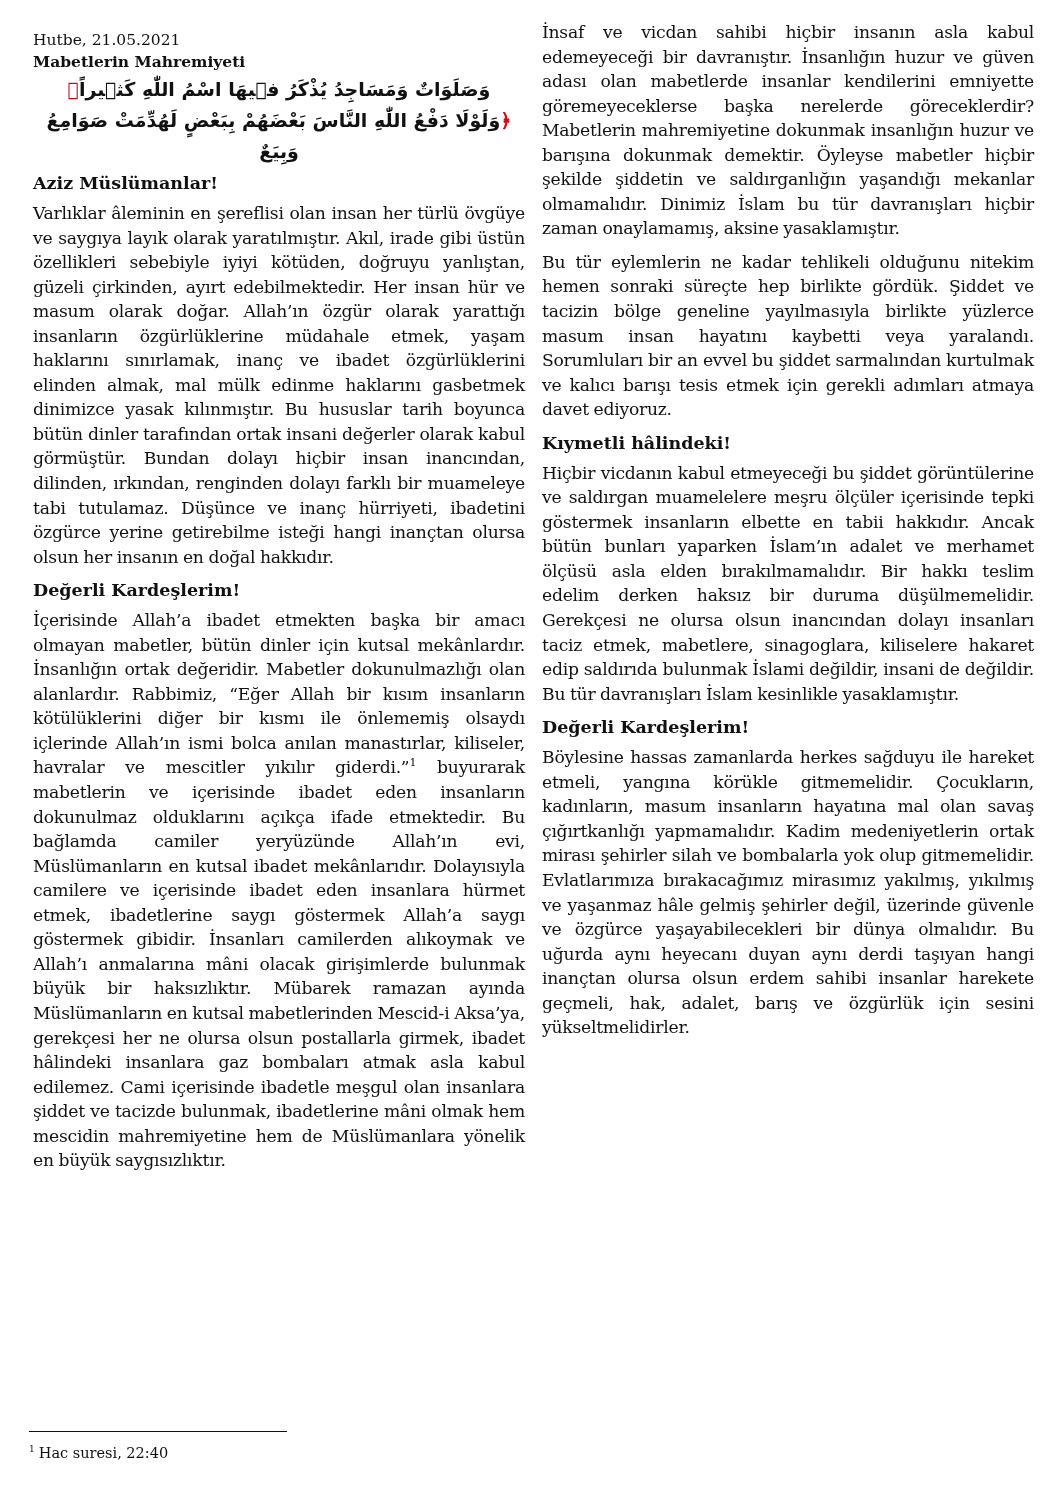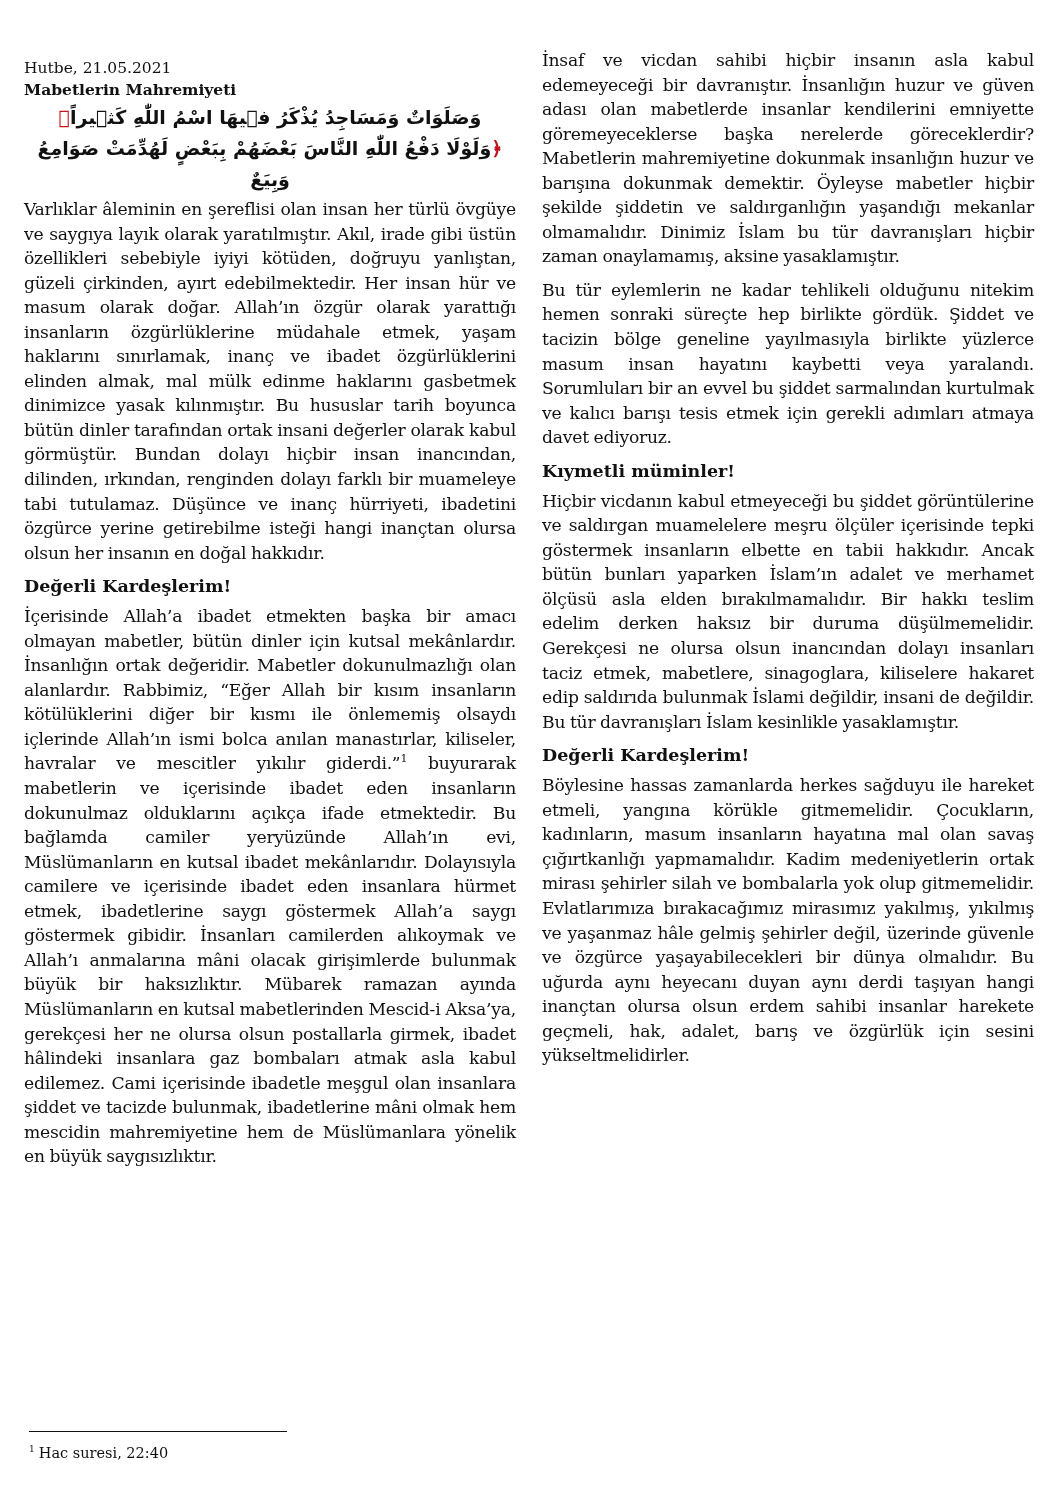--- a/index.html
+++ b/index.html
@@ -4,22 +4,22 @@
 <style>
   html, body { margin: 0; padding: 0; background: #ffffff; }
   body {
     width: 1058px; height: 1497px; position: relative; overflow: hidden;
     font-family: "DejaVu Serif", "Liberation Serif", serif;
     color: #111111;
   }
   .col {
     position: absolute; top: 30px; width: 492px;
   }
-  .col.left { left: 24px; margin-top: 28px; }
-  .col.right { left: 542px; top: 48px; }
+  .col.left { left: 33px; }
+  .col.right { left: 542px; top: 20px; }
   .meta-line { font-size: 15.5px; line-height: 21px; margin: 0; }
   .meta-title { font-weight: bold; }
   .ayah {
     direction: rtl; text-align: center; font-family: "DejaVu Sans", sans-serif;
     font-weight: bold; font-size: 19px; line-height: 31px; margin: 2px 0 2px 0;
     color: #111;
   }
   .bracket { color: #c0141b; font-weight: bold; }
   h2.head {
     font-size: 17.5px; font-weight: bold; margin: 4px 0 6px 0; line-height: 24px;
@@ -48,29 +48,30 @@
 
   <div class="ayah">
     <div>
       <span>وَصَلَوَاتٌ وَمَسَاجِدُ يُذْكَرُ ف۪يهَا اسْمُ اللّٰهِ كَث۪يراً</span><span class="bracket">﴾</span>
     </div>
     <div>
       <span class="bracket">﴿</span><span>وَلَوْلَا دَفْعُ اللّٰهِ النَّاسَ بَعْضَهُمْ بِبَعْضٍ لَهُدِّمَتْ صَوَامِعُ وَبِيَعٌ</span>
     </div>
   </div>
 
+  <h2 class="head">Aziz Müslümanlar!</h2>
   <p class="body">Varlıklar âleminin en şereflisi olan insan her türlü övgüye ve saygıya layık olarak yaratılmıştır. Akıl, irade gibi üstün özellikleri sebebiyle iyiyi kötüden, doğruyu yanlıştan, güzeli çirkinden, ayırt edebilmektedir. Her insan hür ve masum olarak doğar. Allah’ın özgür olarak yarattığı insanların özgürlüklerine müdahale etmek, yaşam haklarını sınırlamak, inanç ve ibadet özgürlüklerini elinden almak, mal mülk edinme haklarını gasbetmek dinimizce yasak kılınmıştır. Bu hususlar tarih boyunca bütün dinler tarafından ortak insani değerler olarak kabul görmüştür. Bundan dolayı hiçbir insan inancından, dilinden, ırkından, renginden dolayı farklı bir muameleye tabi tutulamaz. Düşünce ve inanç hürriyeti, ibadetini özgürce yerine getirebilme isteği hangi inançtan olursa olsun her insanın en doğal hakkıdır.</p>
 
   <h2 class="head">Değerli Kardeşlerim!</h2>
   <p class="body"><span>İçerisinde Allah’a ibadet etmekten başka bir amacı olmayan mabetler, bütün dinler için kutsal mekânlardır. İnsanlığın ortak değeridir. Mabetler dokunulmazlığı olan alanlardır. Rabbimiz, </span><b>“Eğer Allah bir kısım insanların kötülüklerini diğer bir kısmı ile önlememiş olsaydı içlerinde Allah’ın ismi bolca anılan manastırlar, kiliseler, havralar ve mescitler yıkılır giderdi.”</b><sup class="fn">1</sup><span> buyurarak mabetlerin ve içerisinde ibadet eden insanların dokunulmaz olduklarını açıkça ifade etmektedir. Bu bağlamda camiler yeryüzünde Allah’ın evi, Müslümanların en kutsal ibadet mekânlarıdır. Dolayısıyla camilere ve içerisinde ibadet eden insanlara hürmet etmek, ibadetlerine saygı göstermek Allah’a saygı göstermek gibidir. İnsanları camilerden alıkoymak ve Allah’ı anmalarına mâni olacak girişimlerde bulunmak büyük bir haksızlıktır. Mübarek ramazan ayında Müslümanların en kutsal mabetlerinden Mescid-i Aksa’ya, gerekçesi her ne olursa olsun postallarla girmek, ibadet hâlindeki insanlara gaz bombaları atmak asla kabul edilemez. Cami içerisinde ibadetle meşgul olan insanlara şiddet ve tacizde bulunmak, ibadetlerine mâni olmak hem mescidin mahremiyetine hem de Müslümanlara yönelik en büyük saygısızlıktır.</span></p>
 </div>
 
 <div class="col right">
   <p class="body">İnsaf ve vicdan sahibi hiçbir insanın asla kabul edemeyeceği bir davranıştır. İnsanlığın huzur ve güven adası olan mabetlerde insanlar kendilerini emniyette göremeyeceklerse başka nerelerde göreceklerdir? Mabetlerin mahremiyetine dokunmak insanlığın huzur ve barışına dokunmak demektir. Öyleyse mabetler hiçbir şekilde şiddetin ve saldırganlığın yaşandığı mekanlar olmamalıdır. Dinimiz İslam bu tür davranışları hiçbir zaman onaylamamış, aksine yasaklamıştır.</p>
   <p class="body">Bu tür eylemlerin ne kadar tehlikeli olduğunu nitekim hemen sonraki süreçte hep birlikte gördük. Şiddet ve tacizin bölge geneline yayılmasıyla birlikte yüzlerce masum insan hayatını kaybetti veya yaralandı. Sorumluları bir an evvel bu şiddet sarmalından kurtulmak ve kalıcı barışı tesis etmek için gerekli adımları atmaya davet ediyoruz.</p>
-  <h2 class="head">Kıymetli müminler!</h2>
+  <h2 class="head">Kıymetli hâlindeki!</h2>
   <p class="body">Hiçbir vicdanın kabul etmeyeceği bu şiddet görüntülerine ve saldırgan muamelelere meşru ölçüler içerisinde tepki göstermek insanların elbette en tabii hakkıdır. Ancak bütün bunları yaparken İslam’ın adalet ve merhamet ölçüsü asla elden bırakılmamalıdır. Bir hakkı teslim edelim derken haksız bir duruma düşülmemelidir. Gerekçesi ne olursa olsun inancından dolayı insanları taciz etmek, mabetlere, sinagoglara, kiliselere hakaret edip saldırıda bulunmak İslami değildir, insani de değildir. Bu tür davranışları İslam kesinlikle yasaklamıştır.</p>
   <h2 class="head">Değerli Kardeşlerim!</h2>
   <p class="body">Böylesine hassas zamanlarda herkes sağduyu ile hareket etmeli, yangına körükle gitmemelidir. Çocukların, kadınların, masum insanların hayatına mal olan savaş çığırtkanlığı yapmamalıdır. Kadim medeniyetlerin ortak mirası şehirler silah ve bombalarla yok olup gitmemelidir. Evlatlarımıza bırakacağımız mirasımız yakılmış, yıkılmış ve yaşanmaz hâle gelmiş şehirler değil, üzerinde güvenle ve özgürce yaşayabilecekleri bir dünya olmalıdır. Bu uğurda aynı heyecanı duyan aynı derdi taşıyan hangi inançtan olursa olsun erdem sahibi insanlar harekete geçmeli, hak, adalet, barış ve özgürlük için sesini yükseltmelidirler.</p>
 </div>
 
 <div class="fn-rule"></div>
 <p class="footnote"><sup>1</sup><span>Hac suresi, 22:40</span></p>
 
 </body></html>

